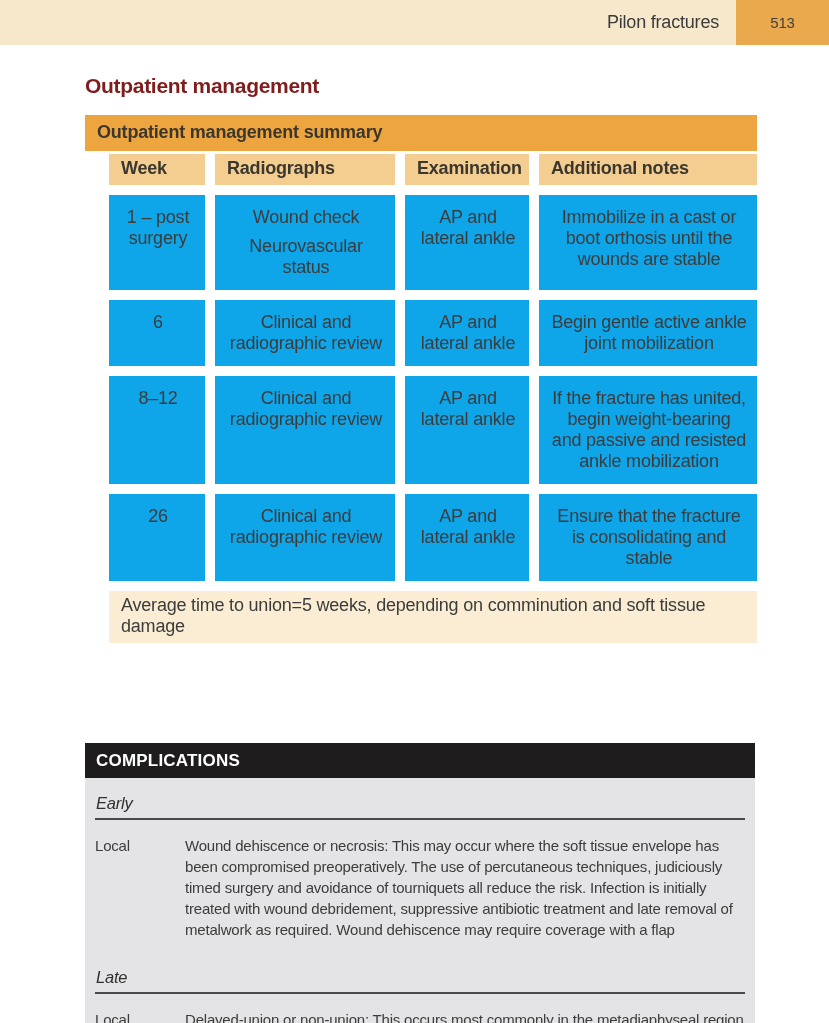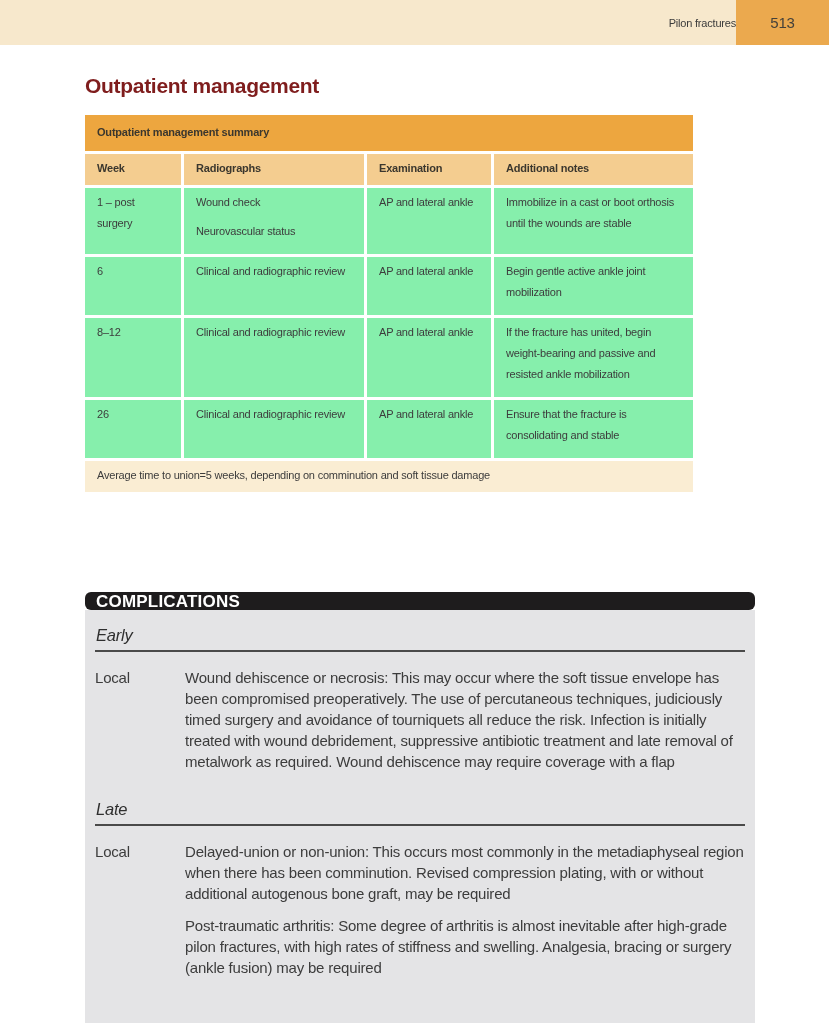--- a/index.html
+++ b/index.html
@@ -21,21 +21,22 @@
     height: 45px;
     background: #f7e8cc;
     display: flex;
     align-items: stretch;
   }
   .running-title {
     flex: 1;
     display: flex;
     align-items: center;
     justify-content: flex-end;
-    font-size: 11px;
+    padding-right: 17px;
+    font-size: 18px;
     color: #3b3b3b;
   }
   .page-number-box {
     width: 93px;
     background: #eba94e;
     display: flex;
     align-items: center;
     justify-content: center;
     font-size: 15px;
     color: #44413a;
@@ -49,66 +50,67 @@
 
   .section-heading {
     margin: 29px 0 17px 0;
     font-size: 21px;
     font-weight: bold;
     color: #7f1d1d;
     letter-spacing: -0.3px;
   }
 
   
-  .summary-table { width: 608px; font-size: 11px; line-height: 21px; }
+  .summary-table { width: 672px; font-size: 18px; line-height: 21px; }
   .table-title {
     background: #eda63f;
     font-weight: bold;
     color: #3b372e;
     padding: 7px 12px 8px 12px;
     margin-bottom: 3px;
   }
   .table-grid {
     display: grid;
     grid-template-columns: 96px 180px 124px 1fr;
-    gap: 3px;
+    gap: 10px;
     background: #ffffff;
+    margin-left: 24px;
   }
   .th {
     background: #f4cd90;
     font-weight: bold;
     color: #3b372e;
     padding: 4px 12px 6px 12px;
   }
   .td {
-    background: #86efac;
-    padding: 4px 10px 12px 12px;
+    background: #0ea5e9;
+    padding: 12px 10px 12px 12px;
+    text-align: center;
   }
   .td p { margin: 0 0 8px 0; }
   .td p:last-child { margin-bottom: 0; }
   .footnote-cell {
     grid-column: 1 / -1;
     background: #faedd3;
     padding: 4px 12px 6px 12px;
   }
 
   
   .complications { margin-top: 100px; }
   .comp-bar {
-    height: 18px;
+    height: 35px;
     background: #1e1c1d;
     color: #ffffff;
     font-weight: bold;
     font-size: 17px;
     letter-spacing: 0.2px;
     display: flex;
-    align-items: flex-start;
+    align-items: center;
     padding-left: 11px;
     box-sizing: border-box;
-    border-radius: 6px;
   }
   .comp-panel {
     background: #e4e4e6;
     padding: 13px 10px 18px 10px;
     min-height: 425px;
     box-sizing: border-box;
     font-size: 15px;
     line-height: 21px;
   }
   .period-heading {

